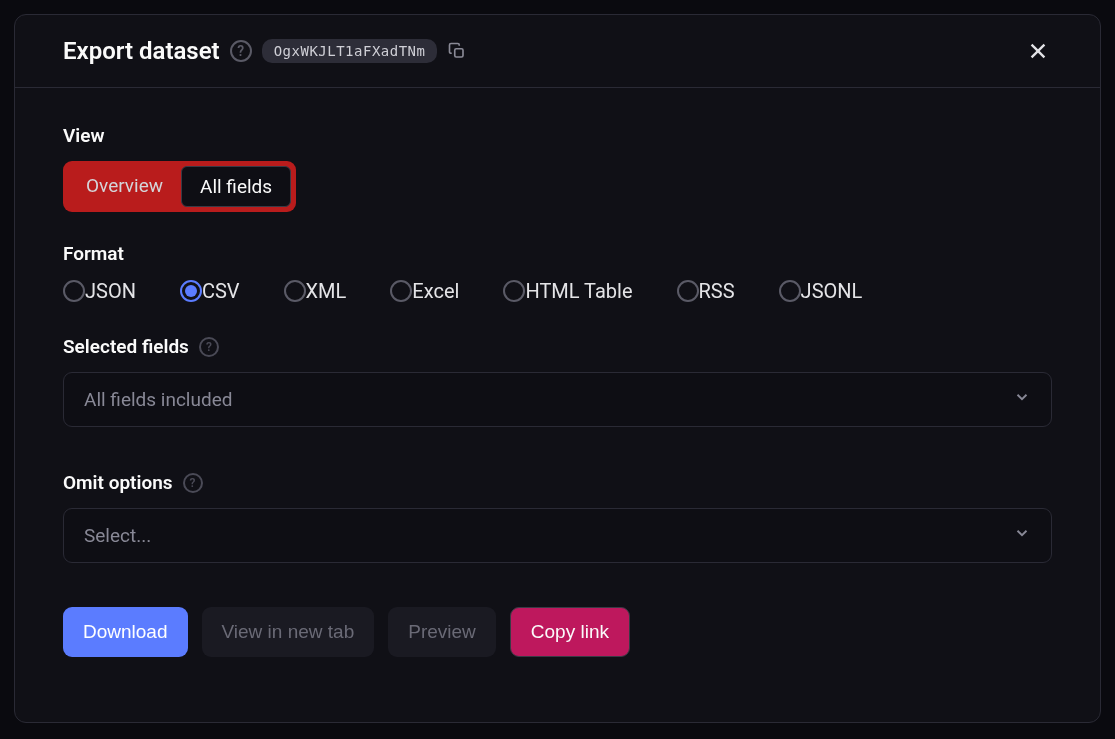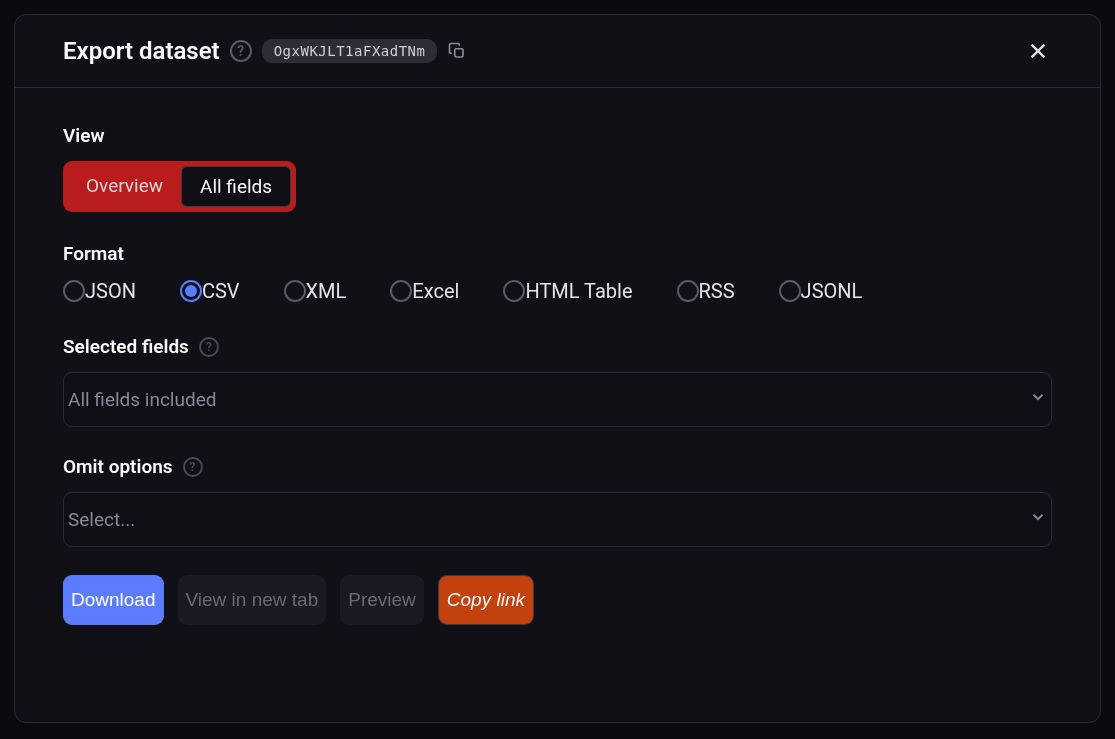--- a/index.html
+++ b/index.html
@@ -155,69 +155,68 @@
     }
     .radio-label {
       font-size: 20px;
       color: #e4e4e7;
     }
     .select-box {
       width: 100%;
       background: #0e0e14;
       border: 1px solid #2a2a35;
       border-radius: 9px;
-      padding: 15px 4px;
+      padding: 15px 20px;
       font-size: 19px;
       color: #888896;
       display: flex;
       align-items: center;
       justify-content: space-between;
       cursor: pointer;
-      margin-bottom: 28px;
+      margin-bottom: 44px;
     }
     .chevron {
       color: #888896;
     }
     .advanced-row {
       display: flex;
       align-items: center;
       gap: 8px;
       font-size: 20px;
       font-weight: 600;
       color: #fafafa;
       cursor: pointer;
       margin-bottom: 32px;
       margin-top: 6px;
     }
     .button-row {
       display: flex;
       gap: 14px;
     }
     .btn {
-      padding: 13px 8px;
+      padding: 13px 20px;
       font-size: 19px;
       font-weight: 500;
       border-radius: 9px;
       cursor: pointer;
       border: none;
     }
     .btn-primary {
       background: #5b7cff;
       color: #fff;
     }
     .btn-muted {
       background: #1a1a22;
       color: #6a6a76;
       cursor: default;
     }
     .btn-outline {
-      background: #c2410c;
+      background: #be185d;
       color: #fafafa;
       border: 1px solid #3a3a45;
-      font-style: italic;
     }
   </style>
 </head>
 <body>
 
 <div class="modal">
   <div class="modal-header">
     <span class="modal-title">Export dataset</span>
     <span class="help-icon">?</span>
     <span class="tag-badge">OgxWKJLT1aFXadTNm</span>

